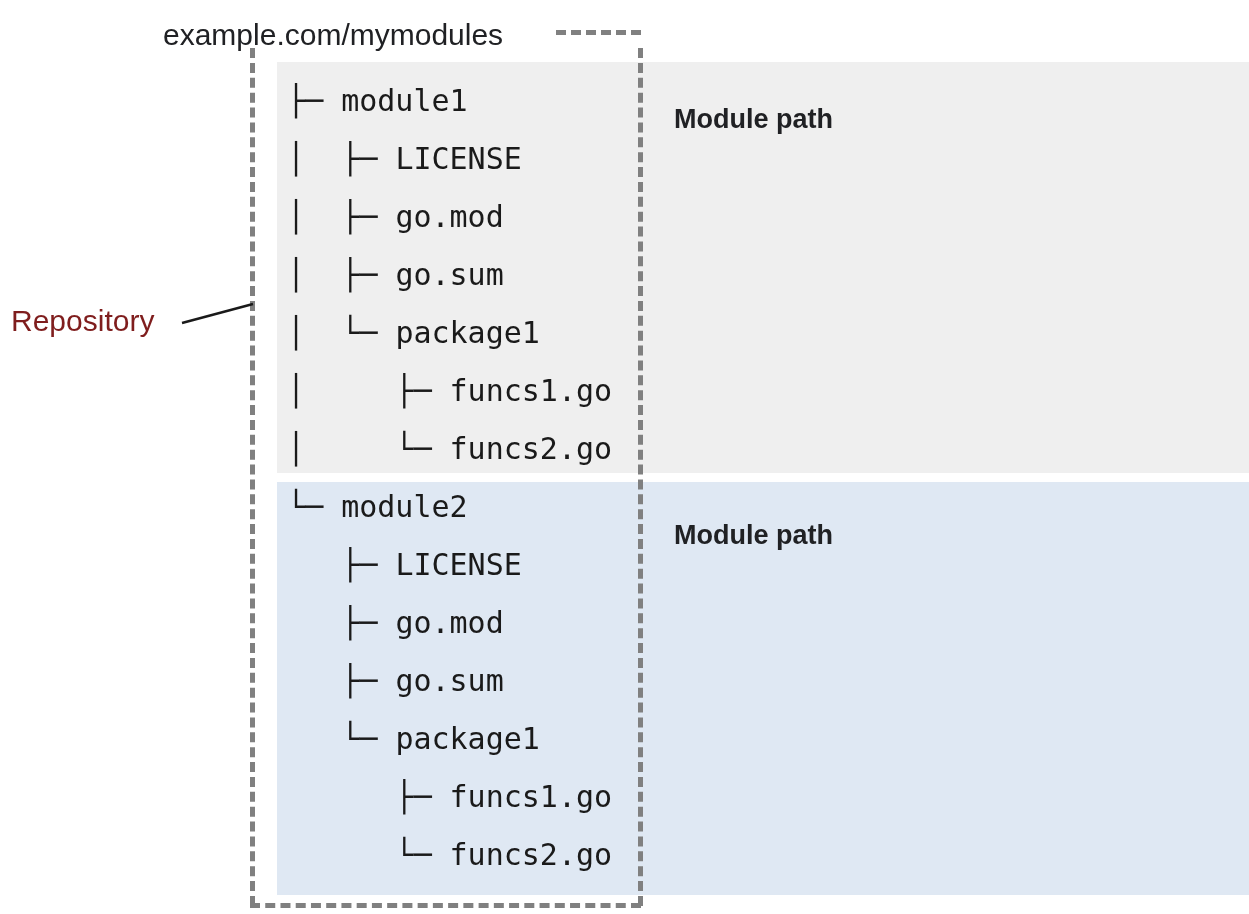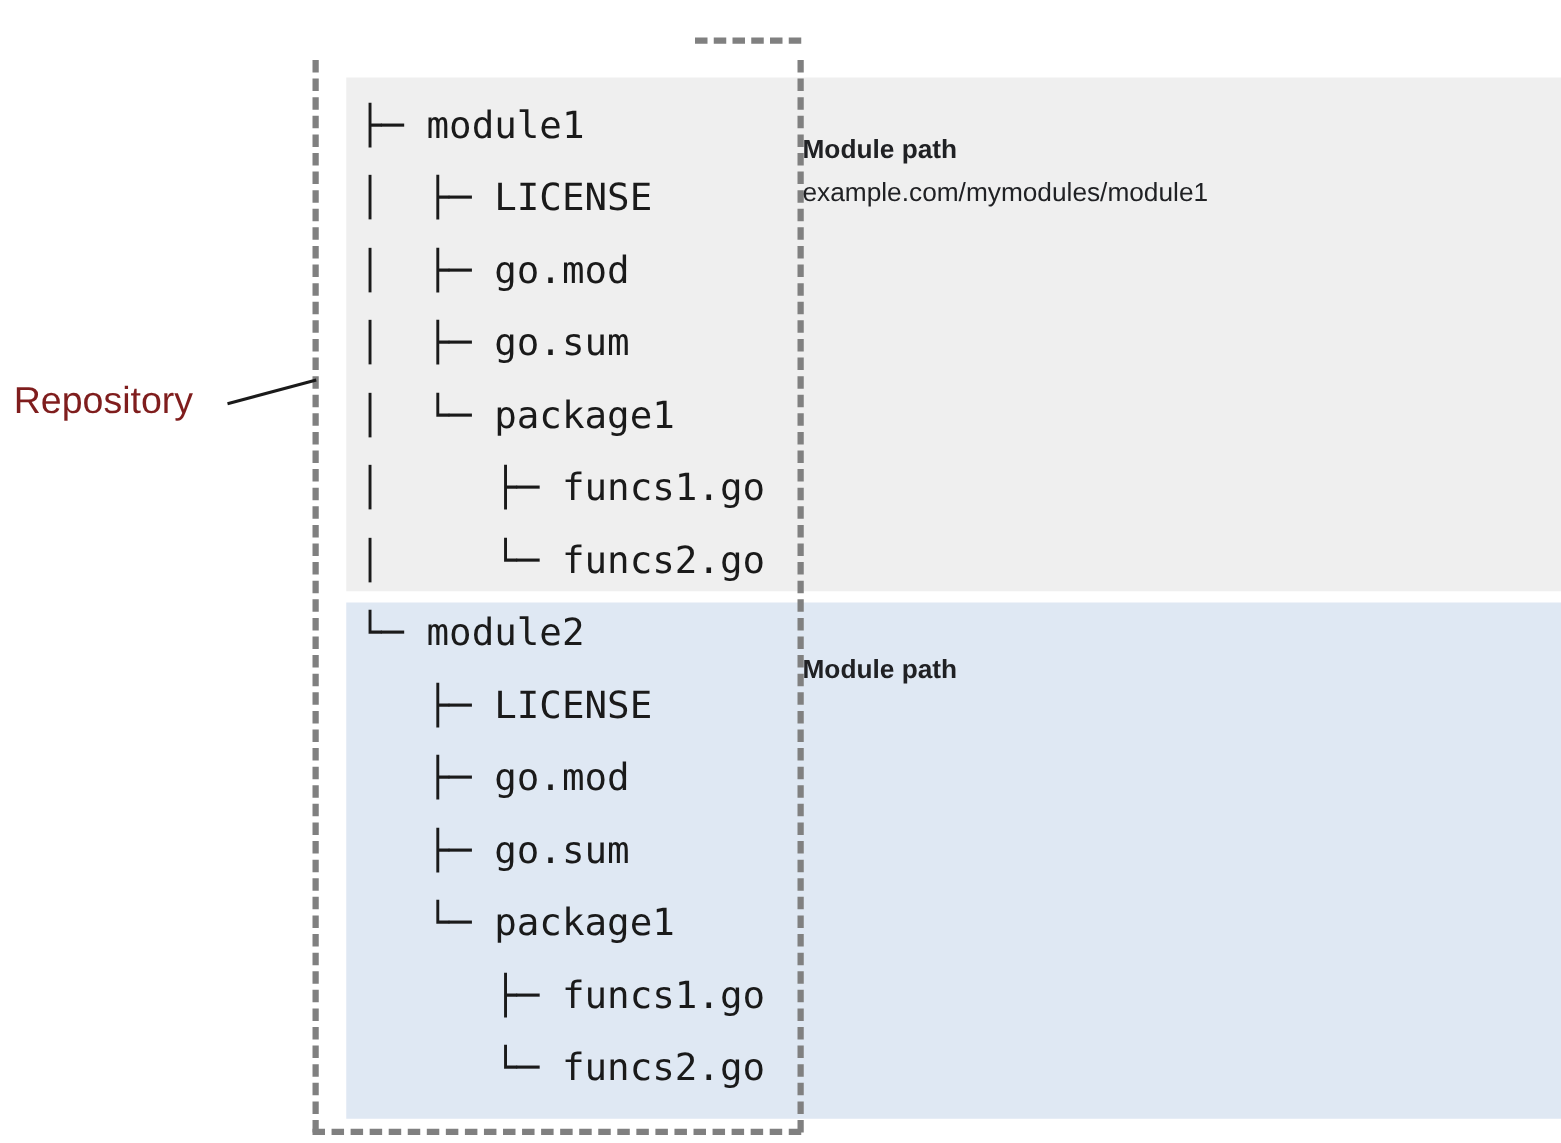--- a/index.html
+++ b/index.html
@@ -79,22 +79,22 @@
     top: 303px;
     font-size: 30px;
     line-height: 36px;
     white-space: nowrap;
     color: #7f1d1d;
   }
 
   
   .callout {
     position: absolute;
-    left: 642px;
-    font-size: 21px;
+    left: 674px;
+    font-size: 27px;
     line-height: 35px;
     white-space: nowrap;
     color: #202124;
   }
   .callout .callout-title {
     font-weight: bold;
     display: block;
   }
   .callout .callout-path {
     display: block;
@@ -131,26 +131,26 @@
 
   <div class="dash-v" id="repo-dash-left"></div>
   <div class="dash-v" id="repo-dash-right"></div>
   <div class="dash-h" id="repo-dash-bottom"></div>
   <div class="dash-h" id="repo-dash-top"></div>
 
   <svg id="repo-leader" viewBox="0 0 75 30" width="75" height="30" xmlns="http://www.w3.org/2000/svg">
     <line x1="2" y1="27" x2="73" y2="8" stroke="#1a1a1a" stroke-width="2.5"></line>
   </svg>
 
+  <div id="label-repo-root">example.com/mymodules</div>
 
   <div id="label-repository">Repository</div>
 
   <div class="callout" id="callout-module1">
     <span class="callout-title">Module path</span>
-    <span class="callout-path">example.com/mymodules/module1</span>
   </div>
 
   <div class="callout" id="callout-module2">
     <span class="callout-title">Module path</span>
   </div>
 
   <div id="tree"><div class="row"><span class="tree-glyph">├─ </span><span class="tree-name">module1</span></div><div class="row"><span class="tree-glyph">│  ├─ </span><span class="tree-name">LICENSE</span></div><div class="row"><span class="tree-glyph">│  ├─ </span><span class="tree-name">go.mod</span></div><div class="row"><span class="tree-glyph">│  ├─ </span><span class="tree-name">go.sum</span></div><div class="row"><span class="tree-glyph">│  └─ </span><span class="tree-name">package1</span></div><div class="row"><span class="tree-glyph">│     ├─ </span><span class="tree-name">funcs1.go</span></div><div class="row"><span class="tree-glyph">│     └─ </span><span class="tree-name">funcs2.go</span></div><div class="row"><span class="tree-glyph">└─ </span><span class="tree-name">module2</span></div><div class="row"><span class="tree-glyph">   ├─ </span><span class="tree-name">LICENSE</span></div><div class="row"><span class="tree-glyph">   ├─ </span><span class="tree-name">go.mod</span></div><div class="row"><span class="tree-glyph">   ├─ </span><span class="tree-name">go.sum</span></div><div class="row"><span class="tree-glyph">   └─ </span><span class="tree-name">package1</span></div><div class="row"><span class="tree-glyph">      ├─ </span><span class="tree-name">funcs1.go</span></div><div class="row"><span class="tree-glyph">      └─ </span><span class="tree-name">funcs2.go</span></div></div>
 
 </div>
 

